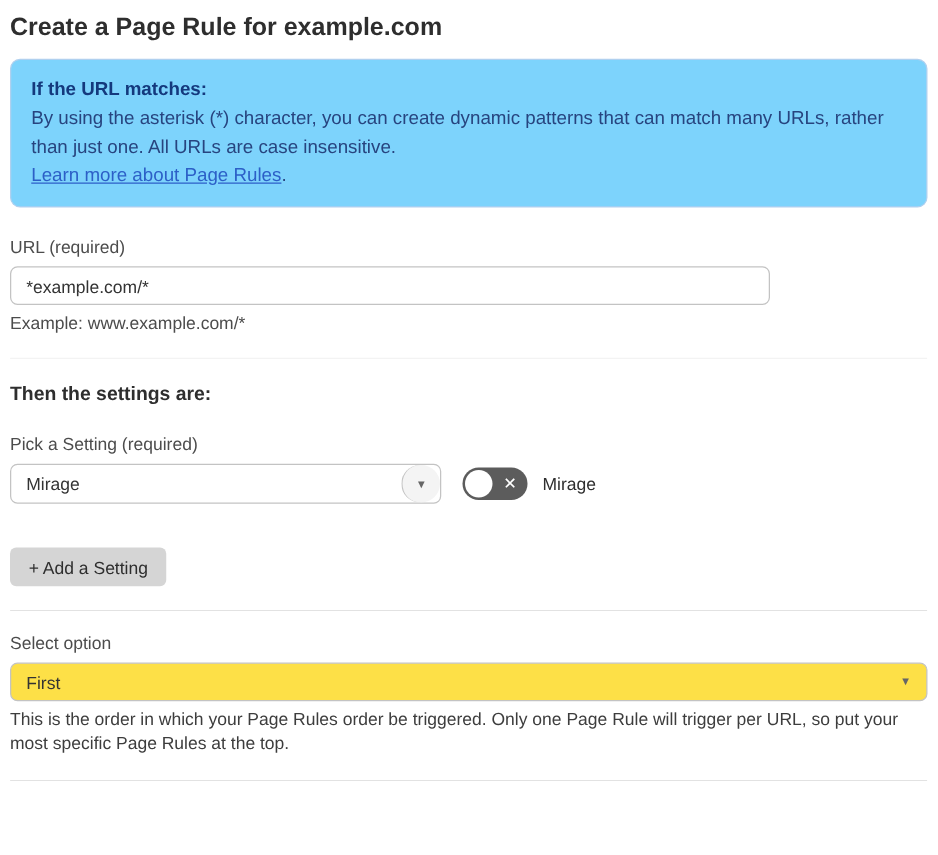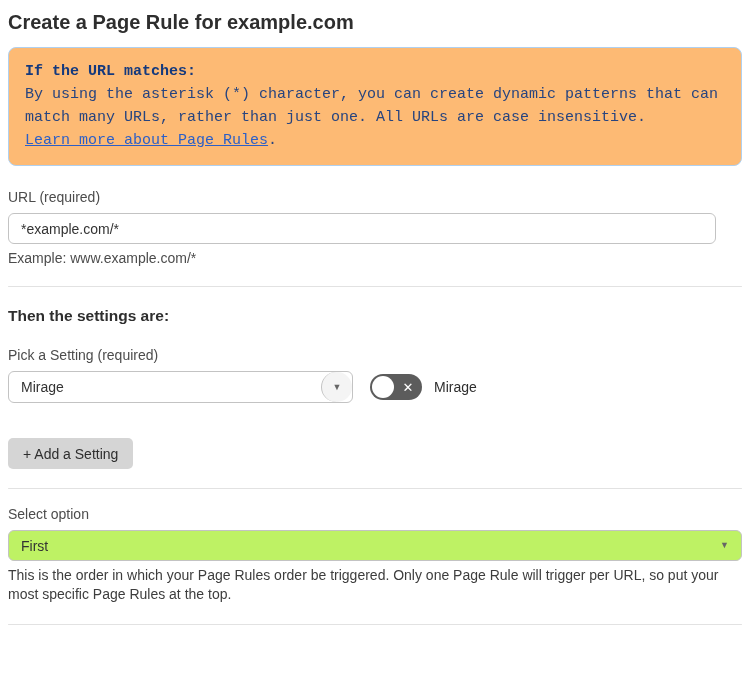--- a/index.html
+++ b/index.html
@@ -15,26 +15,25 @@
 
   .page-title {
     font-size: 20px;
     font-weight: bold;
     color: #2e2e2e;
     line-height: 28px;
     margin-bottom: 11px;
   }
 
   .info-box {
-    background: #fdba74;
+    background: #7dd3fc;
     border: 1px solid #b0d0ef;
     border-radius: 8px;
     padding: 12px 16px 13px 16px;
     margin-bottom: 23px;
-    font-family: Liberation Mono, monospace;
   }
   .info-box .info-heading {
     font-size: 15px;
     font-weight: bold;
     color: #14397d;
     line-height: 23px;
   }
   .info-box .info-body {
     font-size: 15px;
     color: #27447f;
@@ -53,21 +52,21 @@
   }
 
   .field-label {
     font-size: 14px;
     color: #4c4c4c;
     line-height: 17px;
     margin-bottom: 7px;
   }
 
   .text-input {
-    width: 708px;
+    width: 608px;
     height: 31px;
     border: 1px solid #c3c3c3;
     border-radius: 6px;
     padding: 4px 12px;
     font-family: "Liberation Sans", "DejaVu Sans", sans-serif;
     font-size: 14px;
     color: #333333;
     background: #ffffff;
     display: block;
   }
@@ -189,21 +188,21 @@
     background: #d5d5d5;
     color: #2e2e2e;
   }
   .add-setting-btn { margin-bottom: 0; }
 
   .select-lg {
     width: 734px;
     height: 31px;
     border: 1px solid #c3c3c3;
     border-radius: 6px;
-    background: #bef264;
+    background: #fde047;
     display: flex;
     align-items: center;
     cursor: pointer;
   }
   .select-lg .select-value {
     flex: 1;
     padding-left: 12px;
     font-size: 14px;
     color: #333333;
   }

